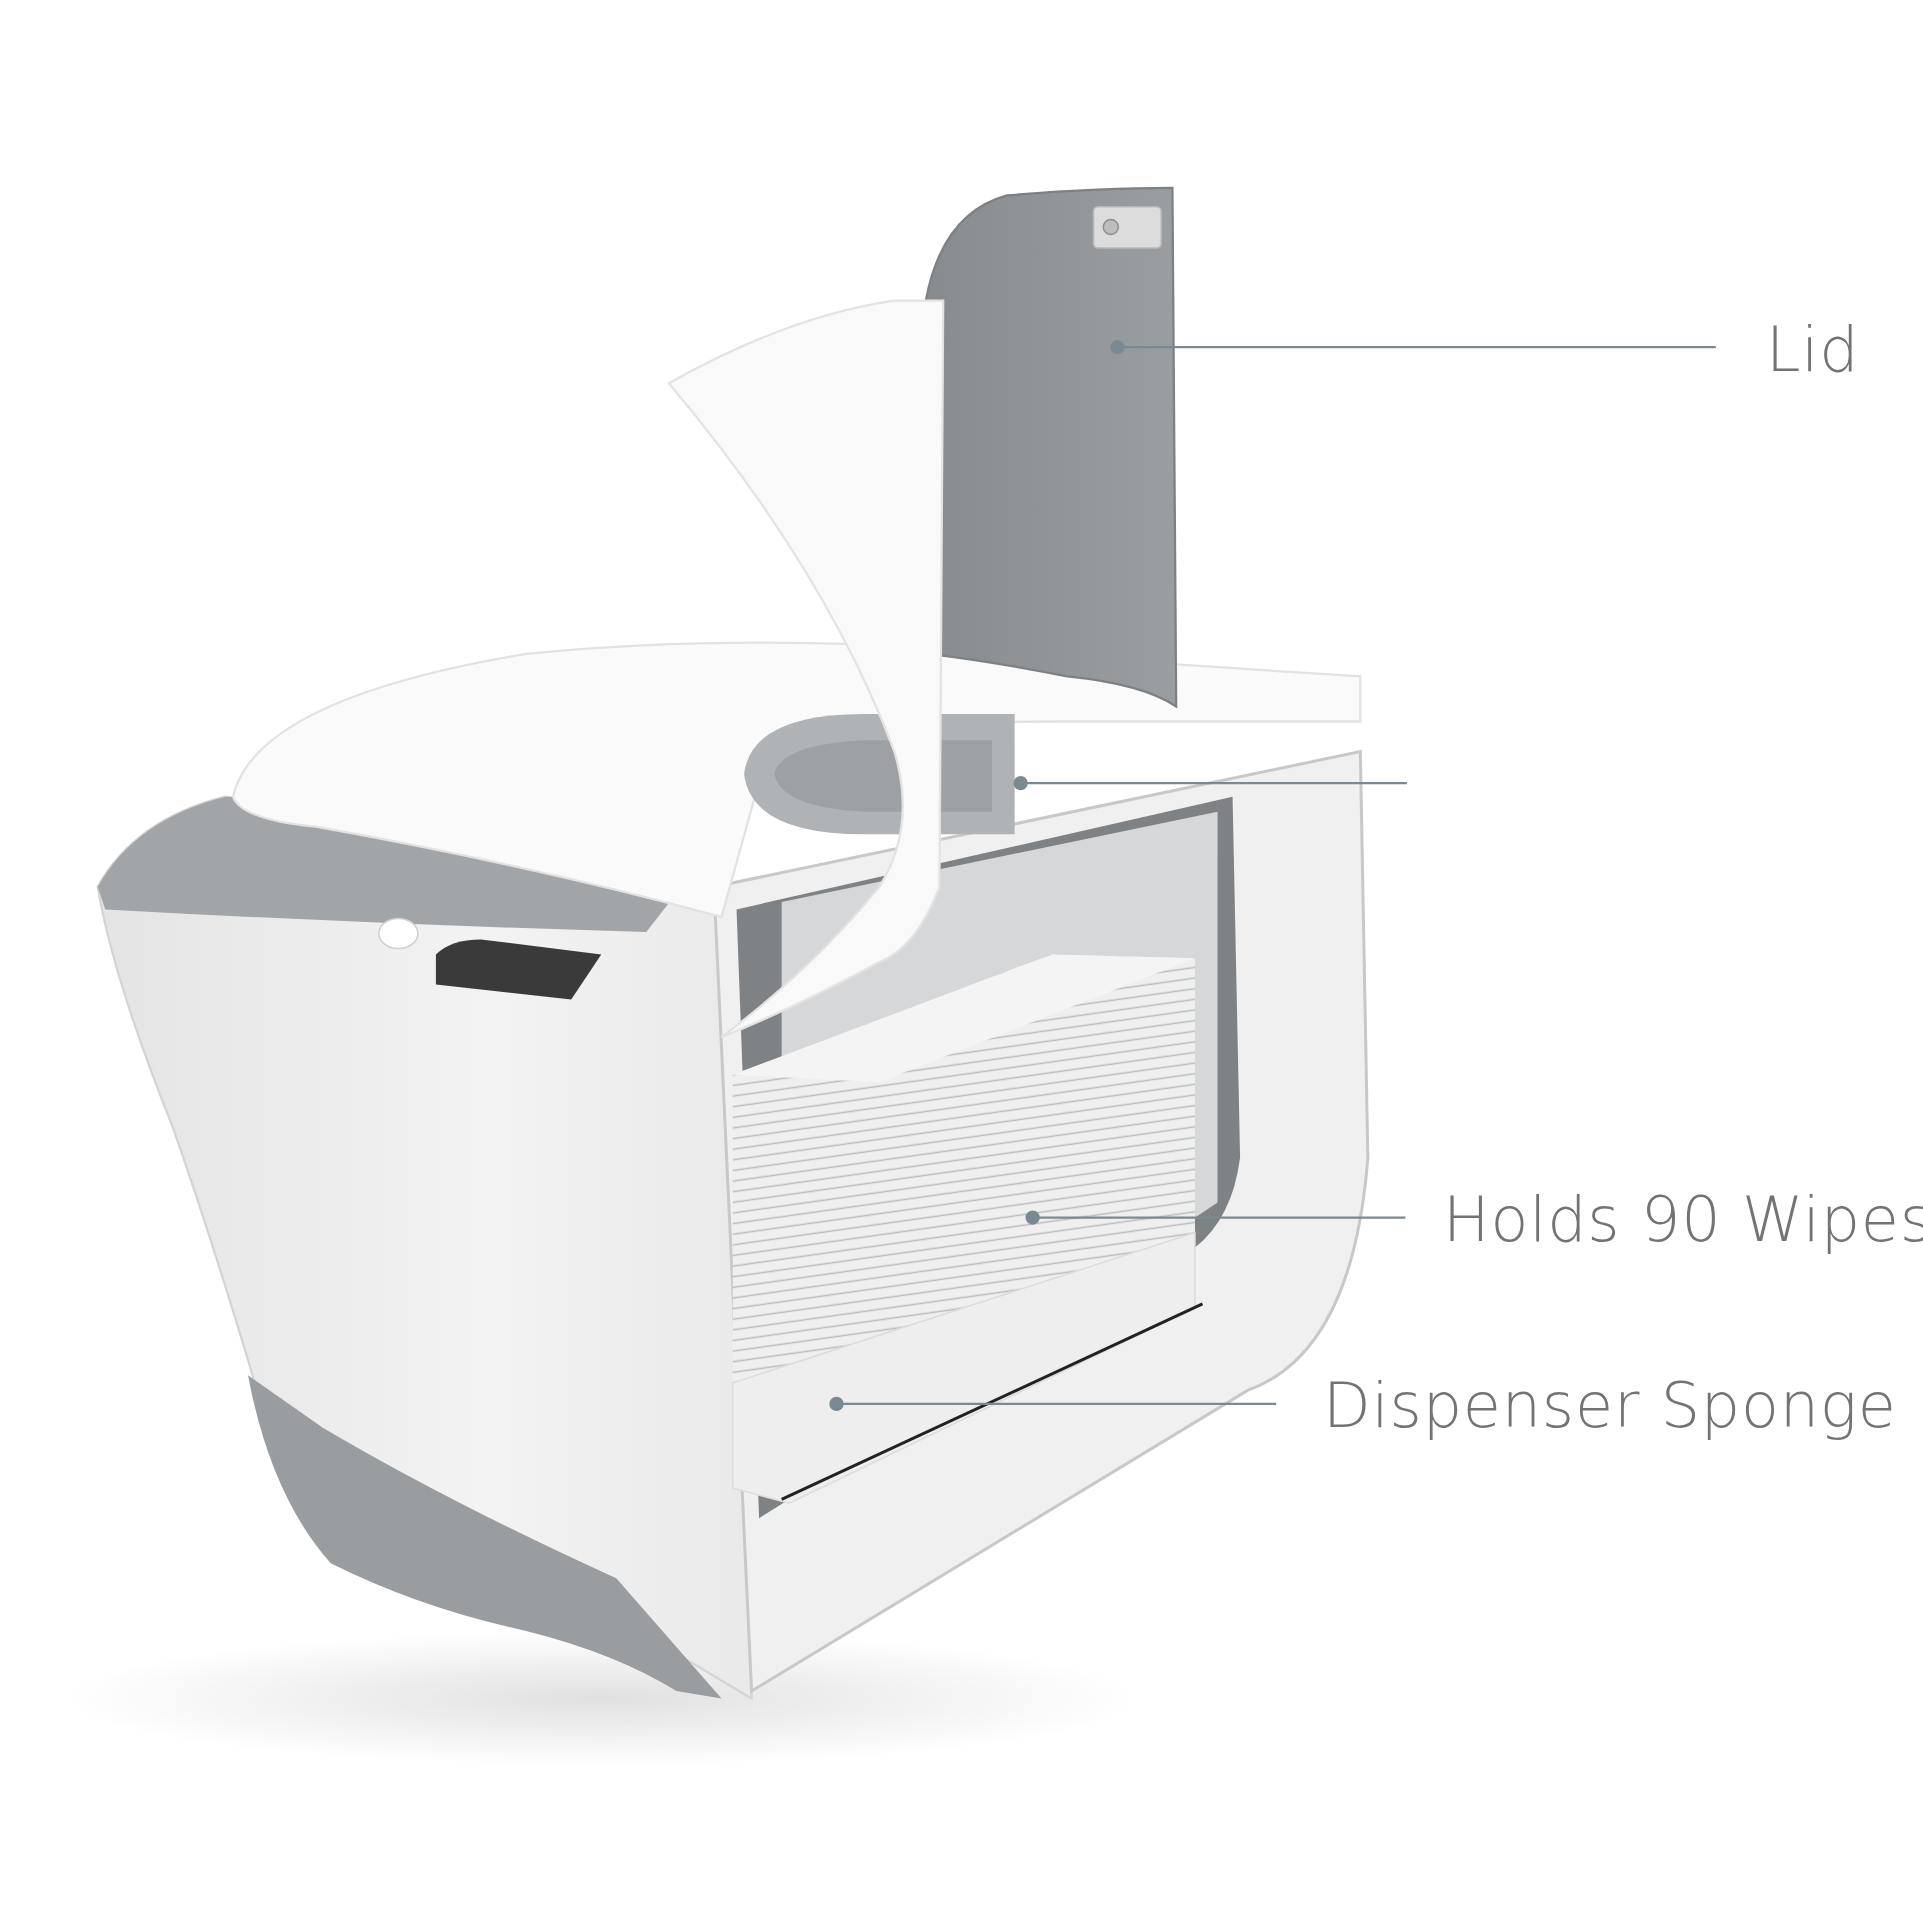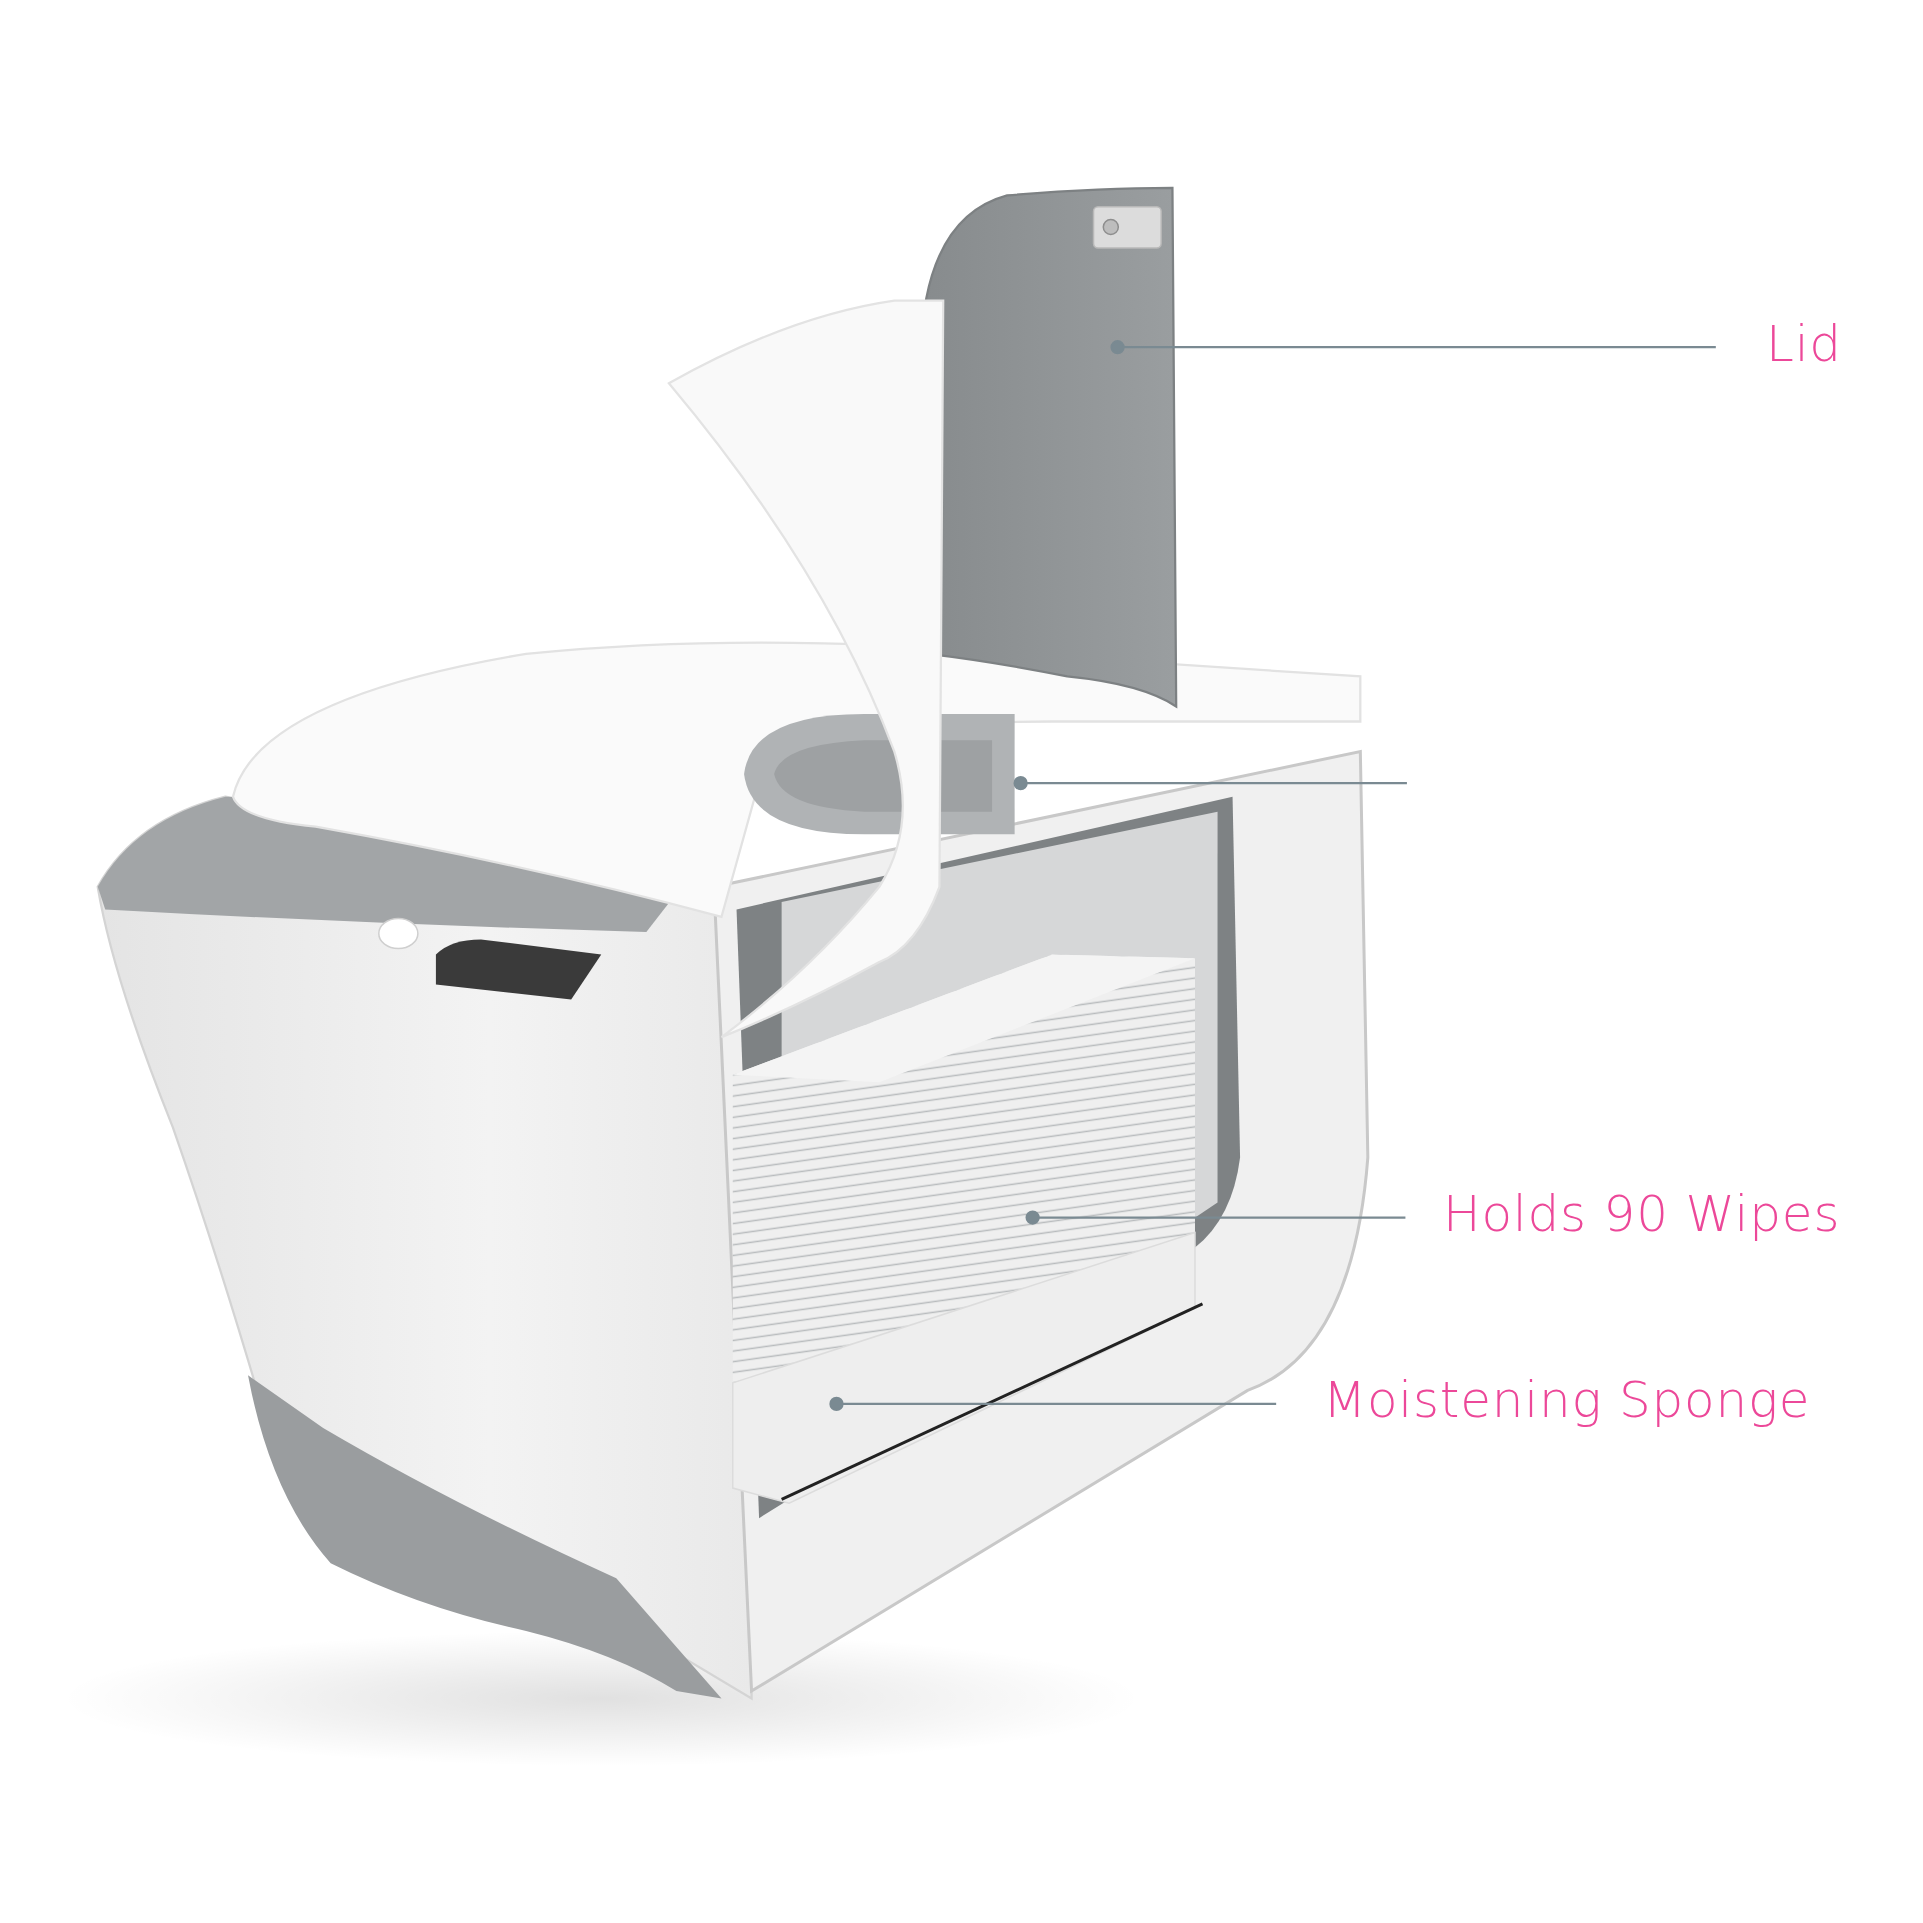--- a/index.html
+++ b/index.html
@@ -1,19 +1,19 @@
 <!DOCTYPE html>
 <html style="font-size:12px"><head>
 <meta charset="utf-8">
 <style>
   html, body { margin: 0; padding: 0; background: #ffffff; }
   body { width: 1924px; height: 1924px; position: relative; overflow: hidden;
          font-family: "DejaVu Sans", "Liberation Sans", sans-serif; }
   .stage { position: absolute; left: 0; top: 0; width: 1924px; height: 1924px; }
-  .label { position: absolute; color: #ec4899; font-size: 50px; font-weight: 200;
+  .label { position: absolute; color: #737373; font-size: 62px; font-weight: 200;
            letter-spacing: 0.8px; white-space: nowrap; line-height: 1; }
   svg { position: absolute; left: 0; top: 0; }
 </style>
 </head>
 <body>
 
 <div class="stage">
   <svg width="1924" height="1924" viewBox="0 0 2560 2560">
     <defs>
       <linearGradient id="bodyGrad" x1="0" x2="1" y1="0" y2="0">
@@ -76,15 +76,15 @@
       <circle cx="1358" cy="1042" r="8"></circle>
       <line x1="1374" y1="1620" x2="1870" y2="1620"></line>
       <circle cx="1374" cy="1620" r="8"></circle>
       <line x1="1113" y1="1868" x2="1698" y2="1868"></line>
       <circle cx="1113" cy="1868" r="8"></circle>
     </g>
   </svg>
 
   <div class="label" style="left:1766px; top:319px;">Lid</div>
   <div class="label" style="left:1443px; top:1189px;">Holds 90 Wipes</div>
-  <div class="label" style="left:1323px; top:1375px;">Moistening Sponge</div>
+  <div class="label" style="left:1323px; top:1375px;">Dispenser Sponge</div>
 </div>
 
 
 </body></html>

